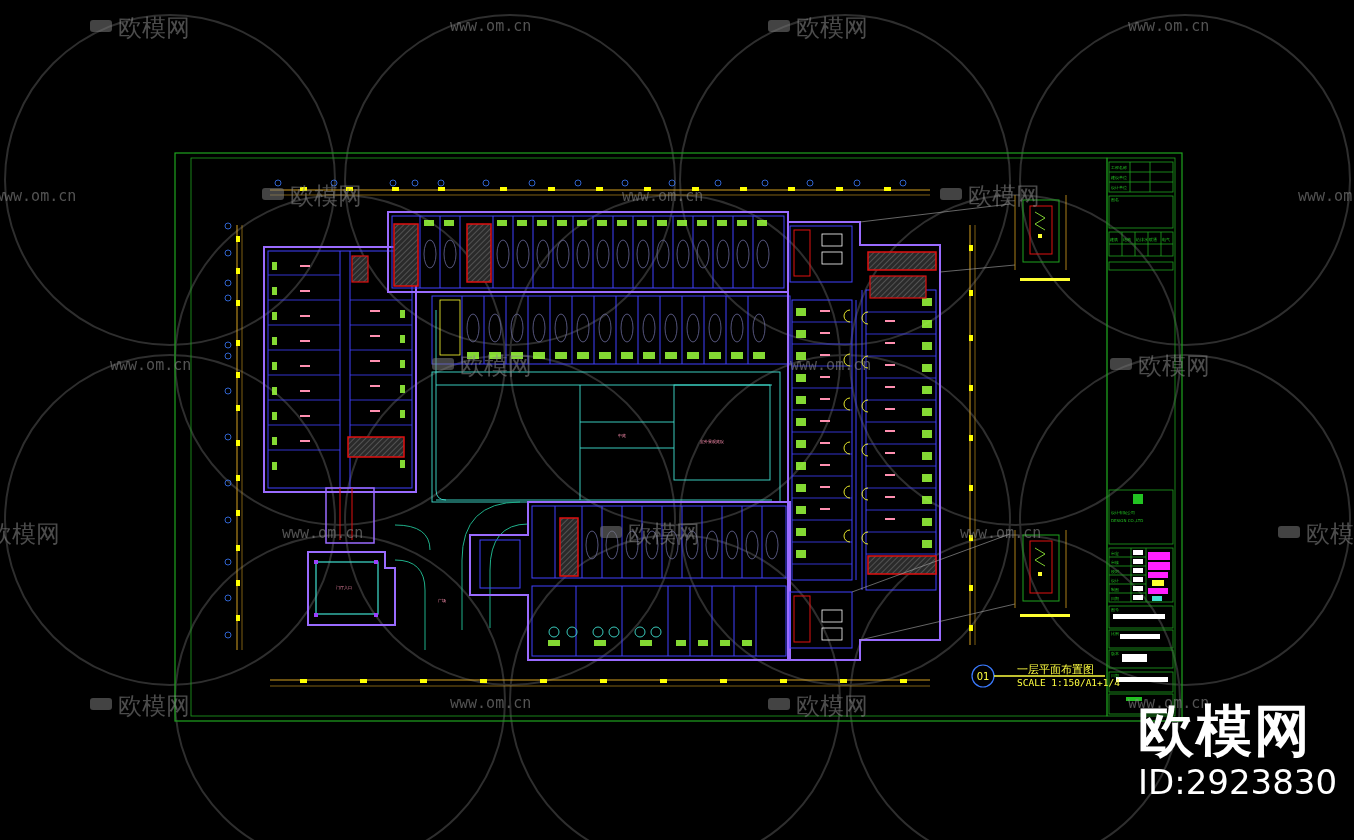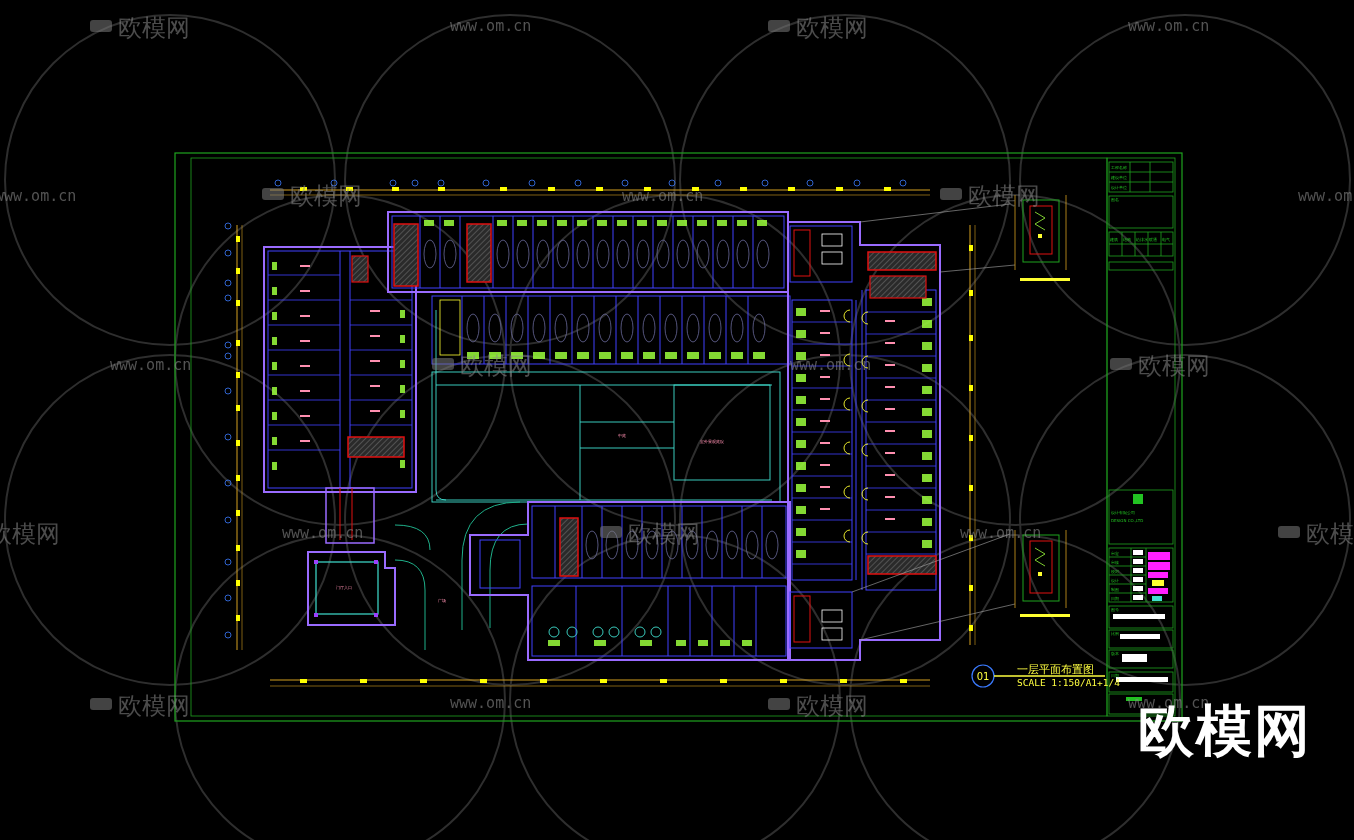--- a/index.html
+++ b/index.html
@@ -687,13 +687,14 @@
   <defs>
     <pattern id="hatch" width="4" height="4" patternUnits="userSpaceOnUse" patternTransform="rotate(45)">
       <rect width="4" height="4" fill="#2a2a2a"></rect>
       <line x1="0" y1="0" x2="0" y2="4" stroke="#7a7a7a" stroke-width="1"></line>
     </pattern>
   </defs>
 </svg>
 
 <div class="brand">
   <div class="brand-name">欧模网</div>
+  <div class="brand-id">ID:2923830</div>
 </div>
 
 </body></html>

